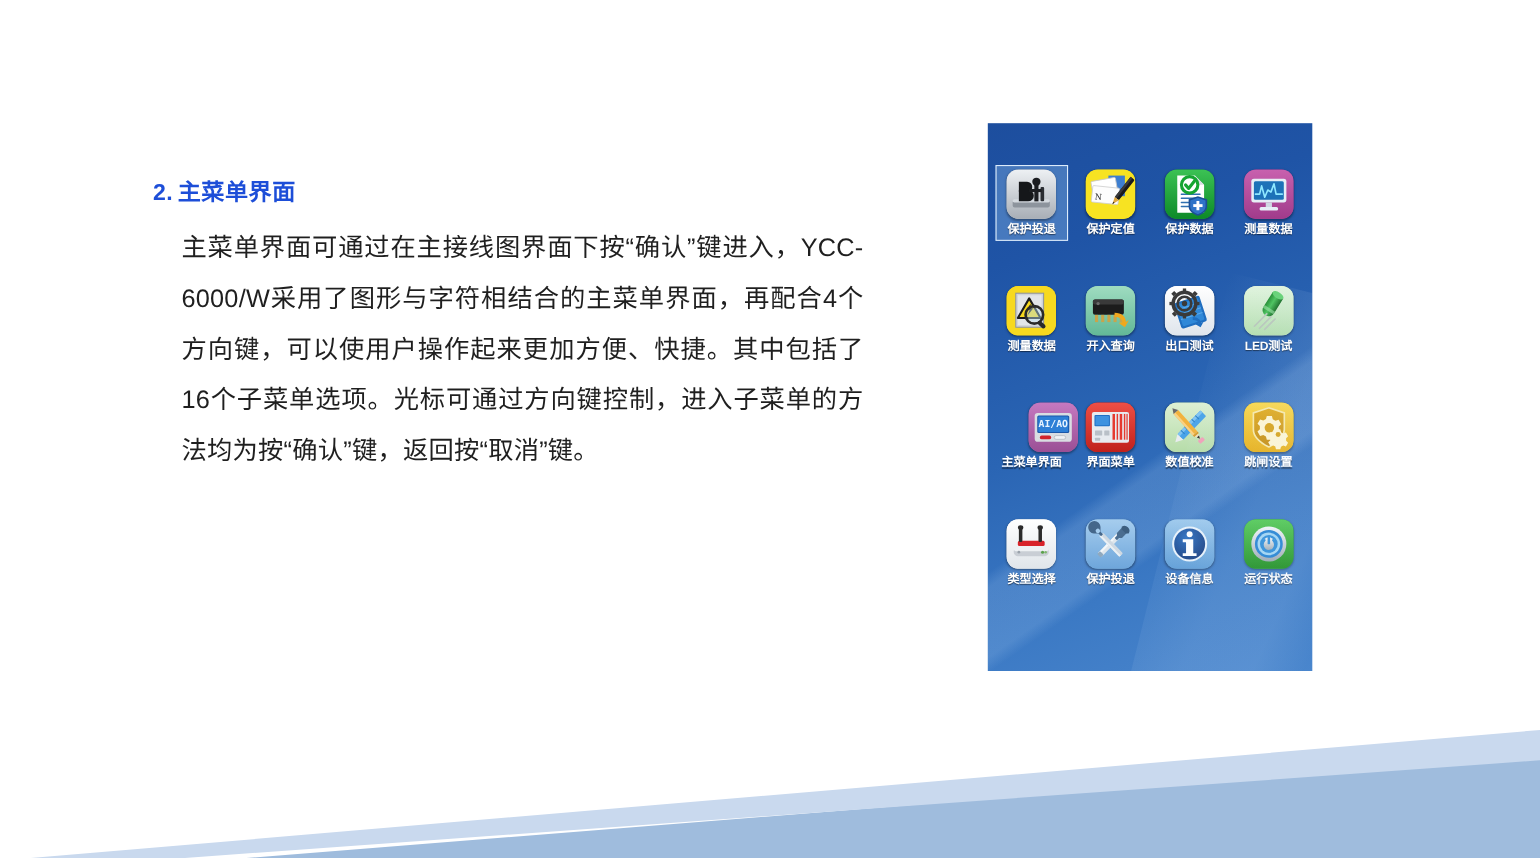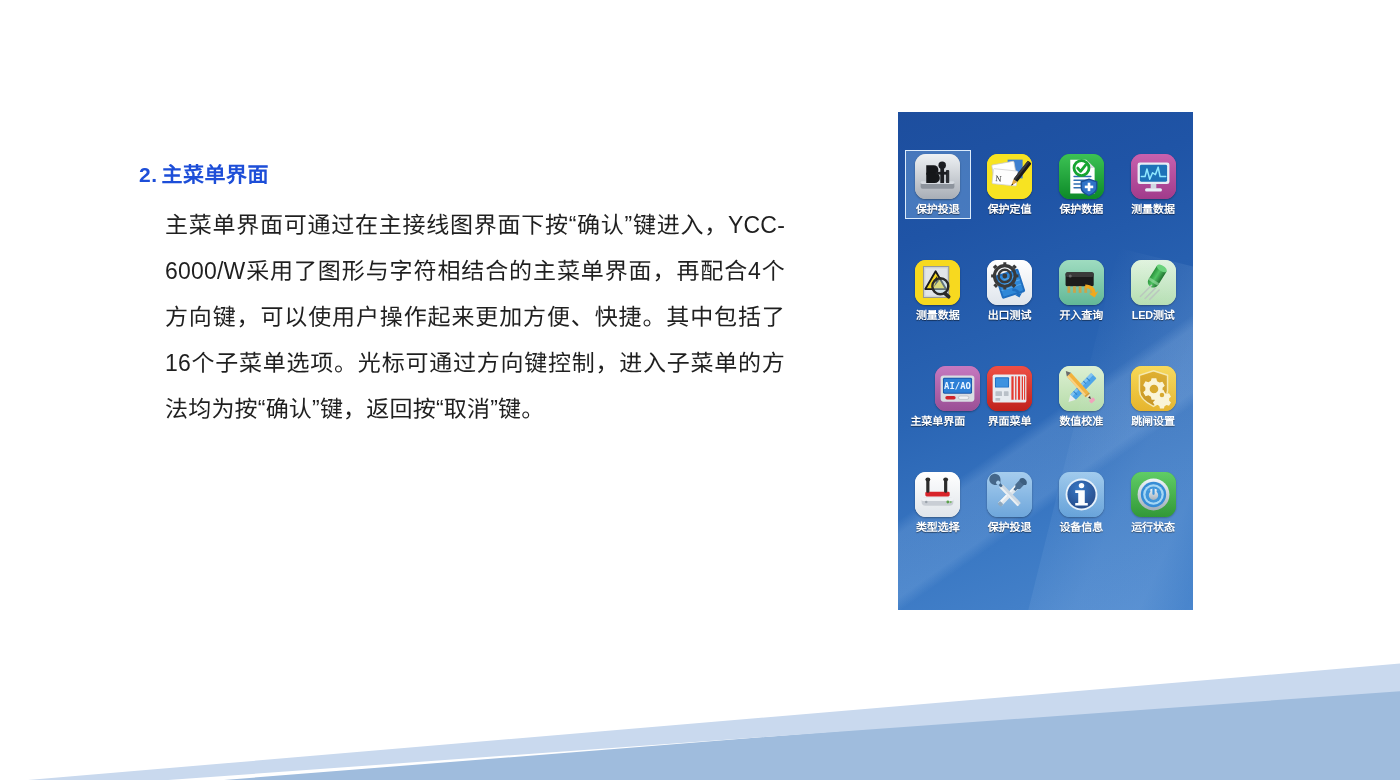--- a/index.html
+++ b/index.html
@@ -307,20 +307,47 @@
       <rect x="9" y="7" width="27" height="33" fill="#cfd3d8" stroke="#8f949b" stroke-width="1"></rect>
       <rect x="11" y="9" width="23" height="29" fill="#e2e5e9"></rect>
       <polygon points="22,12 33,31 11,31" fill="#f7d91f" stroke="#1b1b1b" stroke-width="2" stroke-linejoin="round"></polygon>
       <path d="M23.5 17l-4 6h3l-2.5 6 6-7.5h-3z" fill="#1b1b1b"></path>
       <circle cx="27" cy="28" r="8.5" fill="none" stroke="#2a2a2a" stroke-width="2.6"></circle>
       <circle cx="27" cy="28" r="7" fill="#b9dcef" opacity="0.45"></circle>
       <rect x="32" y="33" width="9" height="4" rx="2" transform="rotate(42 32 33)" fill="#2a2a2a"></rect>
     </svg>
             </span>
             <span class="icon-label">测量数据</span>
+          </div>
+        </div>
+        <div class="grid-cell">
+          <div class="cell-inner">
+            <span class="app-icon" style="background: rgb(125, 201, 168);">
+    <svg viewBox="0 0 48 48">
+      <defs>
+                  <linearGradient id="g_bq" x1="0" y1="0" x2="0" y2="1">
+        <stop offset="0" stop-color="#9fdcc0"></stop>
+                    <stop offset="1" stop-color="#62b897"></stop>
+                  </linearGradient>
+                </defs>
+      <rect width="48" height="48" fill="url(#g_bq)"></rect>
+      <rect x="7" y="13" width="30" height="15" rx="2" fill="#1c1c1c"></rect>
+      <rect x="7" y="13" width="30" height="5" rx="2" fill="#3a3a3a"></rect>
+      <circle cx="12" cy="17" r="1.6" fill="#6a6a6a"></circle>
+      <g fill="#c9a44a">
+        <rect x="9" y="28" width="3" height="7"></rect>
+        <rect x="15" y="28" width="3" height="7"></rect>
+        <rect x="21" y="28" width="3" height="7"></rect>
+        <rect x="27" y="28" width="3" height="7"></rect>
+        <rect x="33" y="28" width="3" height="7"></rect>
+      </g>
+      <path d="M28 26c7 0 11 4 11 9l3-2-4 7-6-4 3.5-1c0-3-3-5-7.5-5z" fill="#f0a81e"></path>
+    </svg>
+            </span>
+            <span class="icon-label">开入查询</span>
           </div>
         </div>
         <div class="grid-cell">
           <div class="cell-inner">
             <span class="app-icon" style="background: rgb(242, 244, 246);">
     <svg viewBox="0 0 48 48">
       <defs>
                   <linearGradient id="g_ot" x1="0" y1="0" x2="0" y2="1">
         <stop offset="0" stop-color="#ffffff"></stop>
                     <stop offset="1" stop-color="#dfe5ec"></stop>
@@ -352,47 +379,20 @@
         </g>
       </g>
       <path d="M27 30c5 0 8 3 8 6l2.6-1.6-3 5.6-5-3 3-0.8c0-1.8-2.4-3.2-5.6-3.2z" fill="#1f6ec0"></path>
     </svg>
             </span>
             <span class="icon-label">出口测试</span>
           </div>
         </div>
         <div class="grid-cell">
           <div class="cell-inner">
-            <span class="app-icon" style="background: rgb(125, 201, 168);">
-    <svg viewBox="0 0 48 48">
-      <defs>
-                  <linearGradient id="g_bq" x1="0" y1="0" x2="0" y2="1">
-        <stop offset="0" stop-color="#9fdcc0"></stop>
-                    <stop offset="1" stop-color="#62b897"></stop>
-                  </linearGradient>
-                </defs>
-      <rect width="48" height="48" fill="url(#g_bq)"></rect>
-      <rect x="7" y="13" width="30" height="15" rx="2" fill="#1c1c1c"></rect>
-      <rect x="7" y="13" width="30" height="5" rx="2" fill="#3a3a3a"></rect>
-      <circle cx="12" cy="17" r="1.6" fill="#6a6a6a"></circle>
-      <g fill="#c9a44a">
-        <rect x="9" y="28" width="3" height="7"></rect>
-        <rect x="15" y="28" width="3" height="7"></rect>
-        <rect x="21" y="28" width="3" height="7"></rect>
-        <rect x="27" y="28" width="3" height="7"></rect>
-        <rect x="33" y="28" width="3" height="7"></rect>
-      </g>
-      <path d="M28 26c7 0 11 4 11 9l3-2-4 7-6-4 3.5-1c0-3-3-5-7.5-5z" fill="#f0a81e"></path>
-    </svg>
-            </span>
-            <span class="icon-label">开入查询</span>
-          </div>
-        </div>
-        <div class="grid-cell">
-          <div class="cell-inner">
             <span class="app-icon" style="background: rgb(198, 230, 198);">
     <svg viewBox="0 0 48 48">
       <defs>
         <linearGradient id="g_lt" x1="0" y1="0" x2="0" y2="1">
           <stop offset="0" stop-color="#e1f4de"></stop>
                     <stop offset="1" stop-color="#b4deae"></stop>
                   </linearGradient>
         <linearGradient id="g_ltb" x1="0" y1="0" x2="1" y2="0">
           <stop offset="0" stop-color="#1f8b2f"></stop>
                     <stop offset="0.45" stop-color="#48c25a"></stop>

